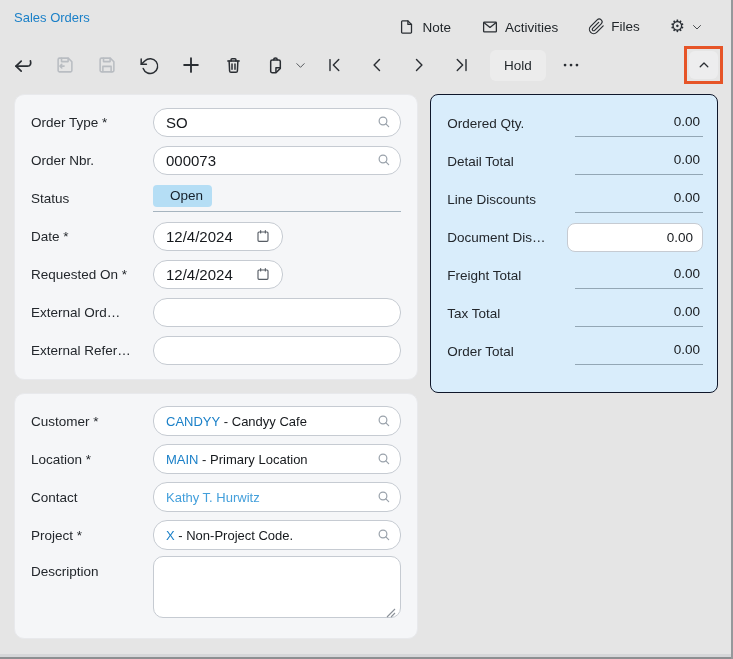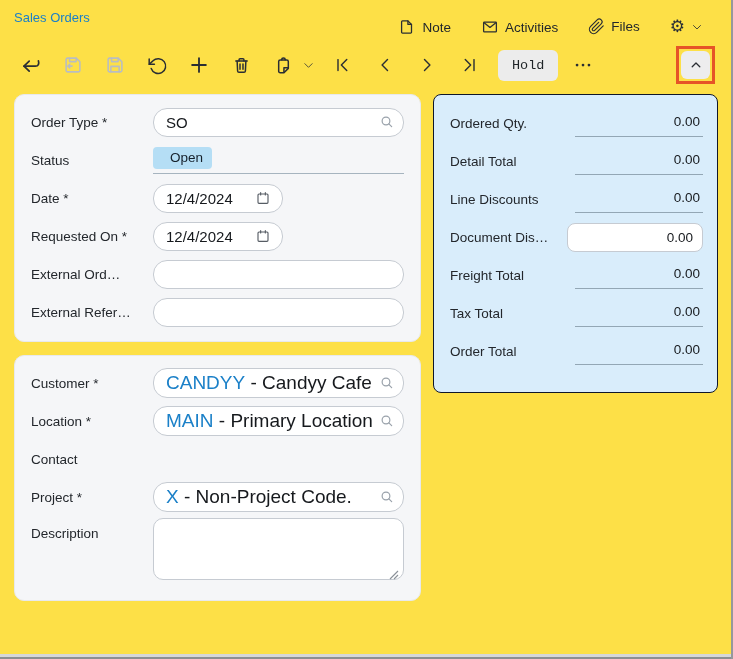--- a/index.html
+++ b/index.html
@@ -1,38 +1,38 @@
 <!DOCTYPE html>
 <html><head>
 <meta charset="utf-8">
 <style>
   * { margin:0; padding:0; box-sizing:border-box; }
   html,body { background:#ffffff; }
   body { font-family:"Liberation Sans", sans-serif; color:#1d2228; }
 
   .screen {
-    position:relative; width:733px; height:659px; background:#fde047;
+    position:relative; width:733px; height:659px; background:#e5e5e5;
     border-right:2px solid #96989b; overflow:hidden;
   }
   .bottom-bar {
     position:absolute; left:0; right:0; bottom:0; height:5px;
     background:#d6d7d9; border-bottom:2px solid #8d8f91;
   }
 
   
   .header { display:flex; justify-content:space-between; padding:10px 14px 0 14px; }
   .breadcrumb { font-size:13px; color:#1b80c8; cursor:pointer; }
   .page-title { font-size:19px; color:#15181b; margin-top:3px; letter-spacing:.2px; }
   .header-actions { display:flex; align-items:flex-start; gap:30px; margin-top:8px; padding-right:14px; }
   .h-action { display:flex; align-items:center; gap:6px; font-size:13.5px; color:#22272b; cursor:pointer; }
   .gear-group { display:flex; align-items:center; gap:6px; cursor:pointer; }
   .gear-glyph { font-family:"DejaVu Sans", sans-serif; font-size:17px; color:#2b3036; line-height:1; }
 
   
-  .toolbar { display:flex; align-items:center; padding:0 16px; margin-top:9px; height:40px;font-family:Liberation Mono, monospace; }
+  .toolbar { display:flex; align-items:center; padding:0 8px; margin-top:9px; height:40px; }
   .tbtn {
     width:30px; height:30px; display:flex; align-items:center; justify-content:center;
     border:none; background:transparent; border-radius:6px; cursor:pointer; flex-shrink:0;
   }
   .tbtn + .tbtn, .tbtn + .copy-group, .copy-group + .tbtn { margin-left:12px; }
   .tbtn.disabled { cursor:default; }
   .copy-group { display:flex; align-items:center; margin-left:12px; }
   .hold-btn {
     margin-left:14px; height:31px; padding:0 14px; background:#ececec; border:none;
     border-radius:6px; font-size:13.5px; font-family:inherit; color:#1f2428; cursor:pointer;
@@ -62,21 +62,21 @@
   .flabel { width:122px; flex-shrink:0; font-size:13.5px; color:#23272c; white-space:nowrap; overflow:hidden; }
   .fcontrol { flex:1; position:relative; display:flex; align-items:center; }
 
   .tb-input {
     height:29px; width:100%; border:1px solid #c6cbd2; border-radius:14px; background:#fff;
     font-family:Liberation Sans, sans-serif; font-size:15px; color:#16191d; padding:0 30px 0 12px; outline:none;
   }
   .tb-input.date { width:130px; padding-right:28px; }
   .lookup-display {
     height:30px; width:100%; border:1px solid #c6cbd2; border-radius:14px; background:#fff;
-    font-size:19px; display:flex; align-items:center; padding:0 30px 0 12px; white-space:pre; overflow:hidden;
+    font-size:13px; display:flex; align-items:center; padding:0 30px 0 12px; white-space:pre; overflow:hidden;
   }
   .lookup-display .code { color:#1b80c8; }
   .lookup-display .rest { color:#16191d; }
   .lookup-display.linkval { color:#439fdb; }
   .field-icon { position:absolute; right:9px; top:50%; transform:translateY(-50%); pointer-events:auto; cursor:pointer; }
   .cal-wrap { position:absolute; left:102px; top:50%; transform:translateY(-50%); cursor:pointer; }
 
   .status-field {
     flex:1; height:31px; display:flex; align-items:center; border-bottom:1px solid #a6b4bf; margin-top:-3px;
   }
@@ -289,20 +289,32 @@
             <input class="tb-input" value="SO" style="">
             <span class="field-icon">
               <svg class="icon" width="16" height="16" viewBox="0 0 24 24">
                 <circle cx="10.5" cy="10.5" r="5.8" fill="none" stroke="#9aa2ab" stroke-width="1.8"></circle>
                 <path d="M14.8 14.8 19 19" stroke="#9aa2ab" stroke-width="1.8" stroke-linecap="round"></path>
               </svg>
             </span>
           </div>
         </div>
 
+        <div class="frow">
+          <div class="flabel">Order Nbr.</div>
+          <div class="fcontrol">
+            <input class="tb-input" value="000073" style="">
+            <span class="field-icon">
+              <svg class="icon" width="16" height="16" viewBox="0 0 24 24">
+                <circle cx="10.5" cy="10.5" r="5.8" fill="none" stroke="#9aa2ab" stroke-width="1.8"></circle>
+                <path d="M14.8 14.8 19 19" stroke="#9aa2ab" stroke-width="1.8" stroke-linecap="round"></path>
+              </svg>
+            </span>
+          </div>
+        </div>
 
         <div class="frow">
           <div class="flabel">Status</div>
           <div class="status-field">
             <span class="status-badge">Open</span>
           </div>
         </div>
 
         <div class="frow">
           <div class="flabel">Date *</div>
@@ -368,20 +380,29 @@
               <svg class="icon" width="16" height="16" viewBox="0 0 24 24">
                 <circle cx="10.5" cy="10.5" r="5.8" fill="none" stroke="#9aa2ab" stroke-width="1.8"></circle>
                 <path d="M14.8 14.8 19 19" stroke="#9aa2ab" stroke-width="1.8" stroke-linecap="round"></path>
               </svg>
             </span>
           </div>
         </div>
 
         <div class="frow">
           <div class="flabel">Contact</div>
+          <div class="fcontrol">
+            <div class="lookup-display linkval"><span>Kathy T. Hurwitz</span></div>
+            <span class="field-icon">
+              <svg class="icon" width="16" height="16" viewBox="0 0 24 24">
+                <circle cx="10.5" cy="10.5" r="5.8" fill="none" stroke="#9aa2ab" stroke-width="1.8"></circle>
+                <path d="M14.8 14.8 19 19" stroke="#9aa2ab" stroke-width="1.8" stroke-linecap="round"></path>
+              </svg>
+            </span>
+          </div>
         </div>
 
         <div class="frow">
           <div class="flabel">Project *</div>
           <div class="fcontrol">
             <div class="lookup-display"><span class="code">X</span><span class="rest"> - Non-Project Code.</span></div>
             <span class="field-icon">
               <svg class="icon" width="16" height="16" viewBox="0 0 24 24">
                 <circle cx="10.5" cy="10.5" r="5.8" fill="none" stroke="#9aa2ab" stroke-width="1.8"></circle>
                 <path d="M14.8 14.8 19 19" stroke="#9aa2ab" stroke-width="1.8" stroke-linecap="round"></path>

